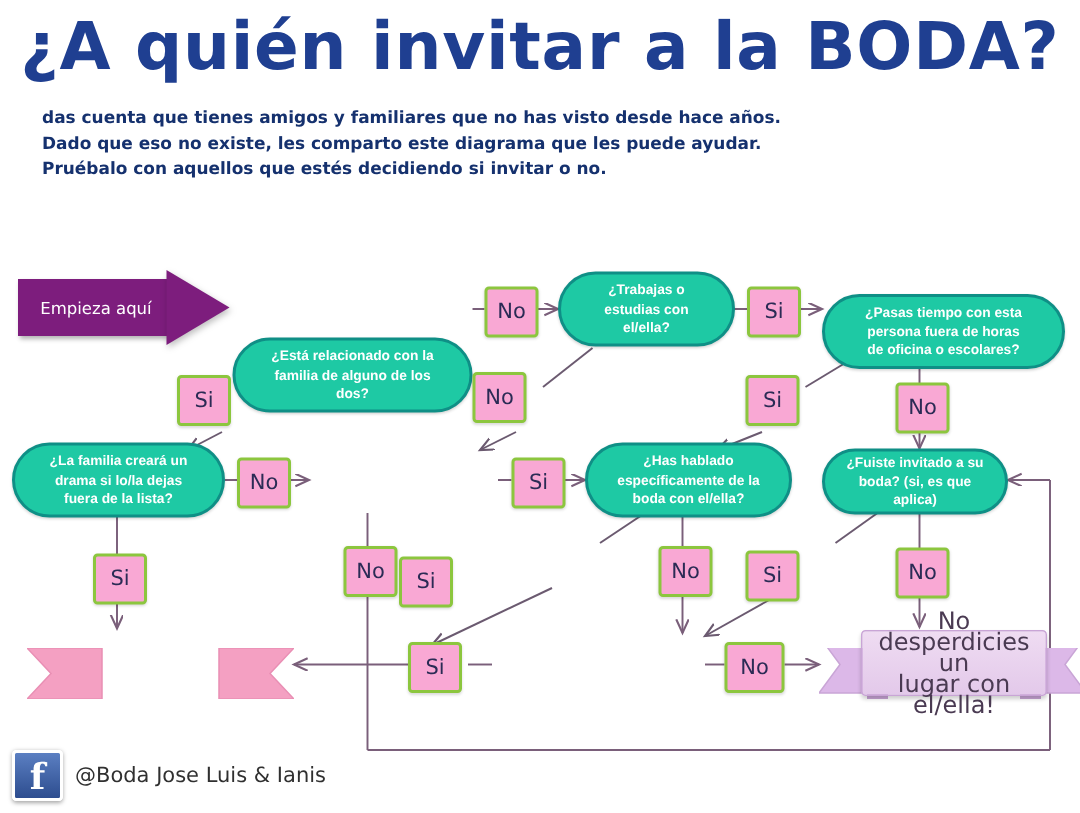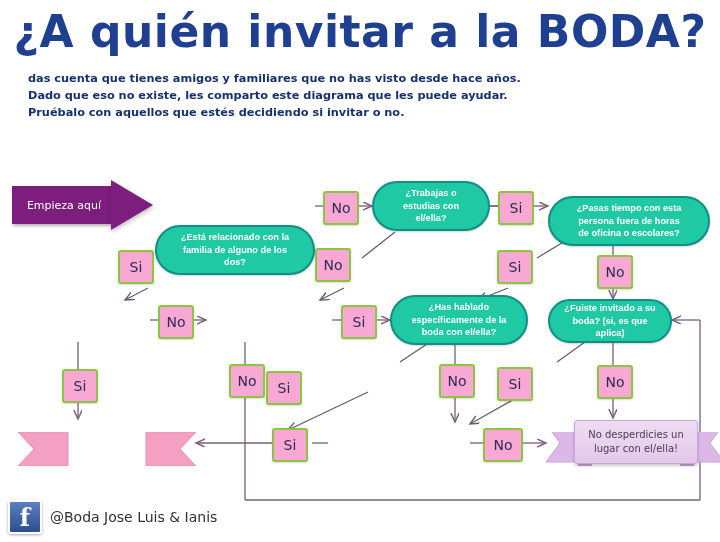--- a/index.html
+++ b/index.html
@@ -108,21 +108,21 @@
     border:1px solid #e98fb4;
     color:#5a4050;
     font-size:17px;
     font-family:"DejaVu Sans", sans-serif;
   }
   #waste .plate{
     left:28px;top:2px;width:122px;height:42px;
     background:linear-gradient(180deg,#efdcf2 0%,#e3c9ea 100%);
     border:1px solid #c9a5d6;
     color:#4a3a52;
-    font-size:10px;
+    font-size:16px;
     line-height:14px;
     font-family:"DejaVu Sans", sans-serif;
   }
 
   
   #fb{position:absolute;left:8px;top:500px;display:flex;align-items:center;gap:8px;}
   #fb .glyph{
     width:30px;height:30px;border-radius:3px;
     background:linear-gradient(180deg,#5b7fc2 0%,#2d4d8f 100%);
     border:2px solid #ffffff;
@@ -241,20 +241,27 @@
   </div>
 
   <div class="node decision" style="left:548px;top:181px;width:162px;height:50px;margin-top:15px;">
     <div>
       <span>¿Pasas tiempo con esta</span>
       <span>persona fuera de horas</span>
       <span>de oficina o escolares?</span>
     </div>
   </div>
 
+  <div class="node decision" style="left:8px;top:295px;width:142px;height:50px;">
+    <div>
+      <span>¿La familia creará un</span>
+      <span>drama si lo/la dejas</span>
+      <span>fuera de la lista?</span>
+    </div>
+  </div>
 
 
   <div class="node decision" style="left:390px;top:295px;width:138px;height:50px;align-items:center;">
     <div>
       <span>¿Has hablado</span>
       <span>específicamente de la</span>
       <span>boda con el/ella?</span>
     </div>
   </div>
 

